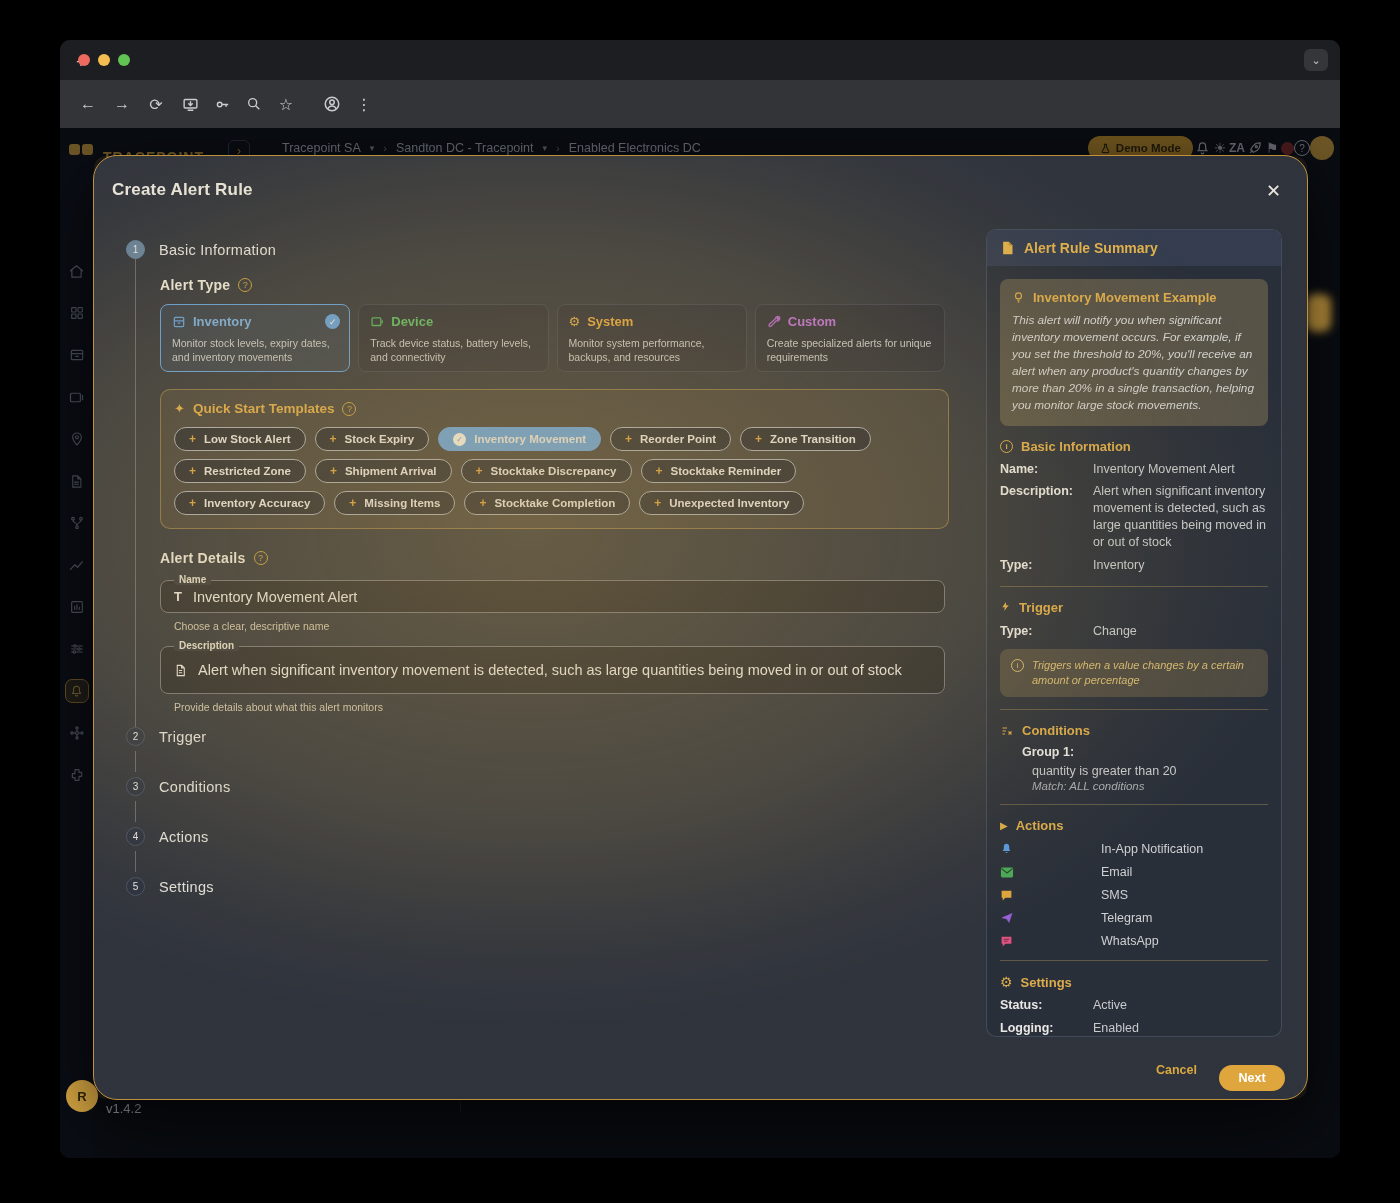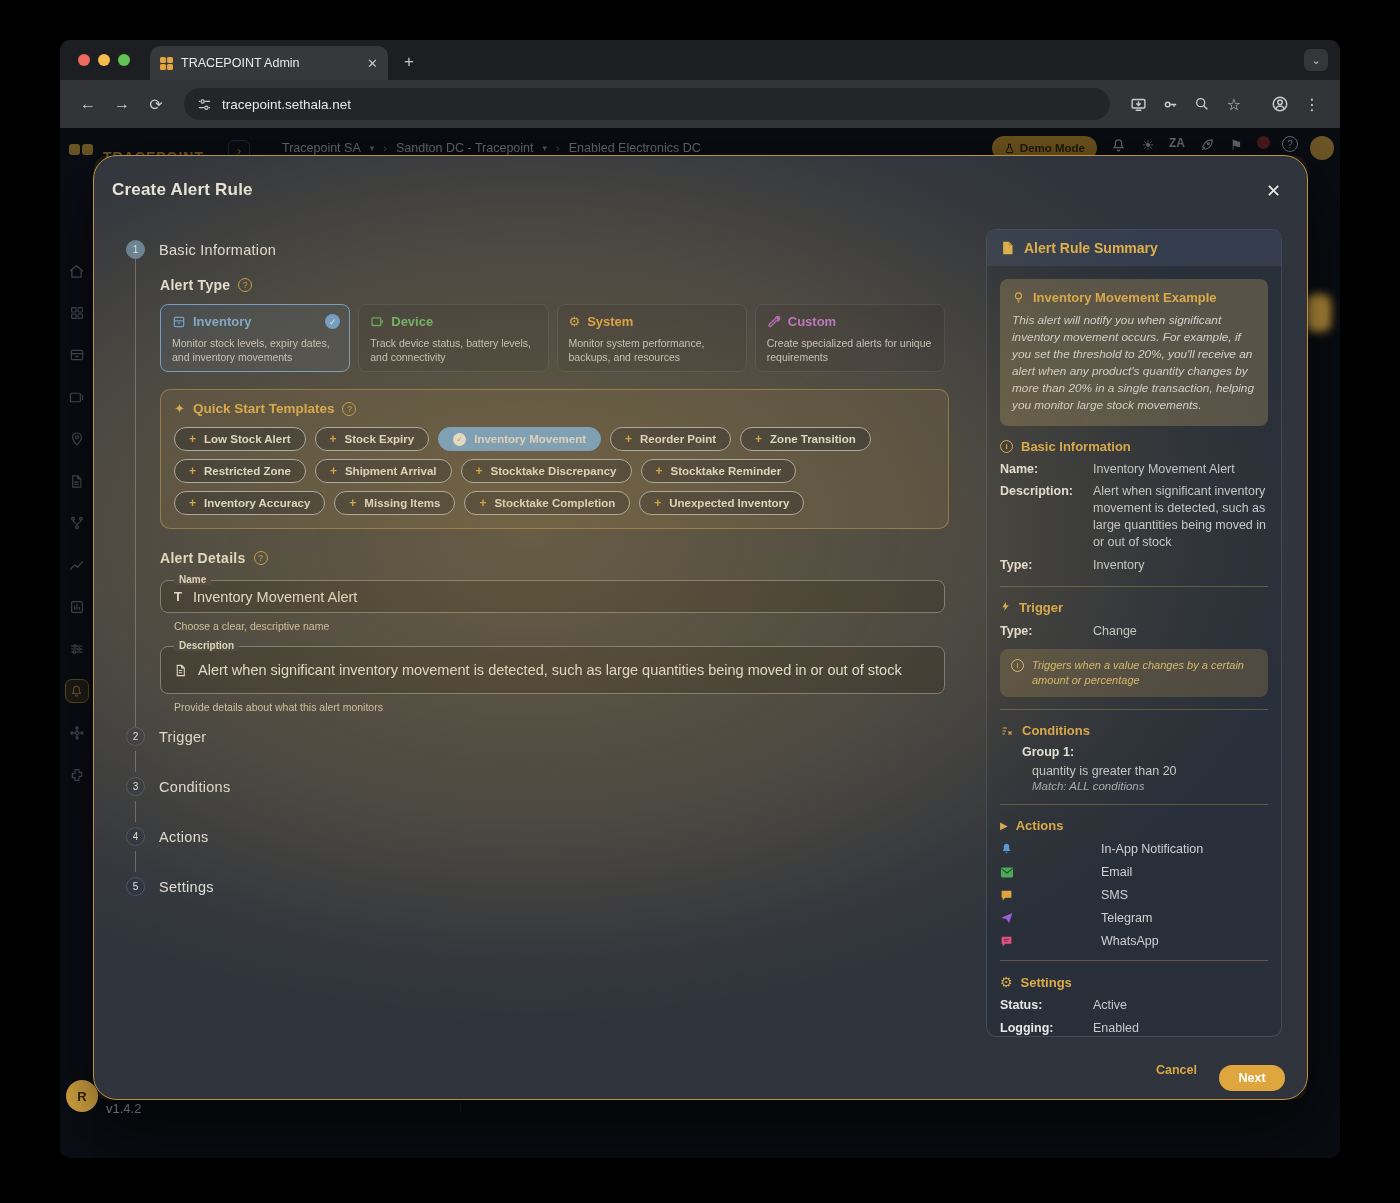--- a/index.html
+++ b/index.html
@@ -27,21 +27,21 @@
   
   .page { position:absolute; top:88px; left:0; right:0; bottom:0; background:#0e1219; overflow:hidden; }
   .bg-logo { position:absolute; left:9px; top:16px; display:flex; align-items:center; gap:8px; }
   .bg-logo .mark { width:26px; height:26px; display:grid; grid-template-columns:11px 11px; grid-template-rows:11px 11px; gap:2px; }
   .bg-logo .mark span { background:#d9a843; border-radius:3px; }
   .bg-logo .word { color:#d9a843; font-weight:bold; font-size:14px; letter-spacing:1px; }
   .bg-nav-chip { position:absolute; left:168px; top:12px; width:22px; height:22px; border:1px solid #39415a; border-radius:6px; color:#d9a843; font-size:12px; display:flex; align-items:center; justify-content:center; }
   .breadcrumb { position:absolute; left:222px; top:13px; display:flex; align-items:center; gap:9px; color:#c3c9d4; font-size:12.5px; white-space:nowrap; }
   .breadcrumb .caret { font-size:9px; color:#9aa1ae; }
   .breadcrumb .sep { color:#7d8490; font-size:11px; }
-  .hdr-right { position:absolute; right:6px; top:8px; display:flex; gap:12px; color:#c3c9d4; }
+  .hdr-right { position:absolute; right:6px; top:8px; display:flex; align-items:center; color:#c3c9d4; }
   .demo-pill { background:#d9a332; color:#3c2e0c; border-radius:13px; height:24px; display:flex; align-items:center; gap:5px; padding:0 12px; font-size:11.5px; font-weight:bold; }
   .hdr-ic { width:18px; height:18px; display:flex; align-items:center; justify-content:center; font-size:14px; }
   .red-dot { width:13px; height:13px; border-radius:50%; background:#8e2f2f; }
   .help-dot { width:16px; height:16px; border-radius:50%; border:1.5px solid #c3c9d4; font-size:10px; display:flex; align-items:center; justify-content:center; }
   .hdr-avatar { width:24px; height:24px; border-radius:50%; background:#d9a843; display:flex; align-items:center; justify-content:center; color:#4a3a10; font-size:11px; font-weight:bold; }
   .sidebar { position:absolute; left:0; top:27px; bottom:0; width:33px; background:#10151f; display:flex; flex-direction:column; align-items:center; padding-top:104px; gap:18px; }
   .sb-ic { width:24px; height:24px; display:flex; align-items:center; justify-content:center; }
   .sb-ic svg { stroke:#97a0b0; fill:none; stroke-width:1.7; stroke-linecap:round; stroke-linejoin:round; }
   .sb-ic.active { background:rgba(217,168,67,.22); border:1px solid #c79a3e; border-radius:7px; }
   .sb-ic.active svg { stroke:#e4b85c; }
@@ -129,51 +129,28 @@
 <body>
 
 <div class="window">
 
   <div class="tabbar">
     <div class="lights">
       <span class="light" style="background:#ee6a5f"></span>
       <span class="light" style="background:#f5bd4f"></span>
       <span class="light" style="background:#61c354"></span>
     </div>
-    <div class="tab">
-      <span class="favicon">
-          <span></span>
-          <span></span>
-          <span></span>
-          <span></span>
-        </span>
-      <span class="tab-title">TRACEPOINT Admin</span>
-      <span class="tab-close">✕</span>
-    </div>
     <span class="newtab">+</span>
     <div class="tabbar-chevron">⌄</div>
   </div>
 
   <div class="toolbar">
     <span class="tb-ic">←</span>
     <span class="tb-ic">→</span>
     <span class="tb-ic">⟳</span>
-    <div class="urlpill">
-      <svg width="15" height="15" viewBox="0 0 24 24">
-          <g stroke="#c9cbcf" stroke-width="2" fill="none">
-            <circle cx="9" cy="7" r="2.6"></circle>
-            <line x1="13" y1="7" x2="21" y2="7"></line>
-            <circle cx="15" cy="17" r="2.6"></circle>
-            <line x1="3" y1="17" x2="11" y2="17"></line>
-            <line x1="3" y1="7" x2="5" y2="7"></line>
-            <line x1="19" y1="17" x2="21" y2="17"></line>
-          </g>
-        </svg>
-      <span>tracepoint.sethala.net</span>
-    </div>
     <div class="tb-right">
       <span class="tb-ic">
         <svg width="17" height="17" viewBox="0 0 24 24" fill="none" stroke="#c9cbcf" stroke-width="2">
             <rect x="3" y="5" width="18" height="12" rx="1.5"></rect>
             <line x1="8" y1="20" x2="16" y2="20"></line>
             <path d="M12 8 v5 M9.5 11 L12 13.5 L14.5 11" stroke-linecap="round"></path>
           </svg>
       </span>
       <span class="tb-ic">
         <svg width="17" height="17" viewBox="0 0 24 24" fill="none" stroke="#c9cbcf" stroke-width="2">

